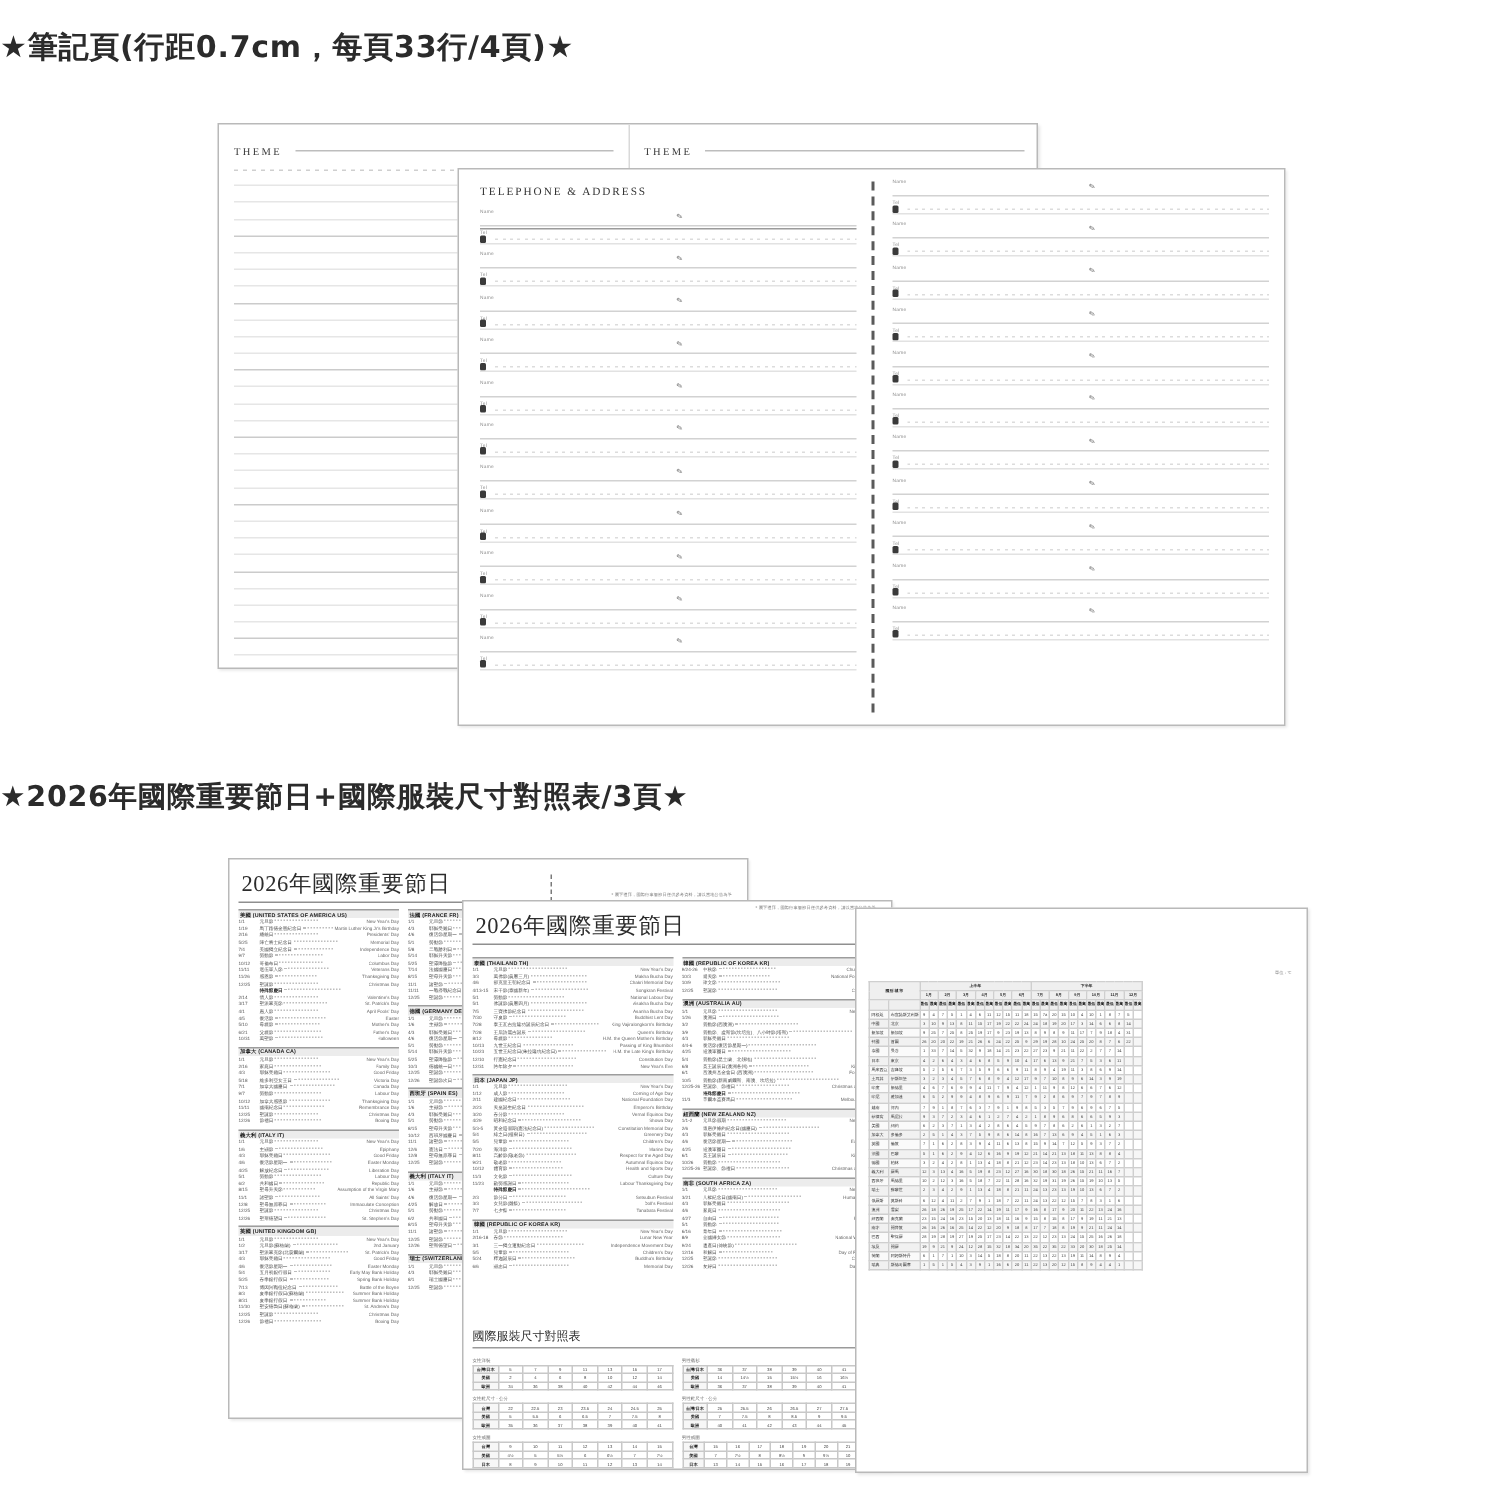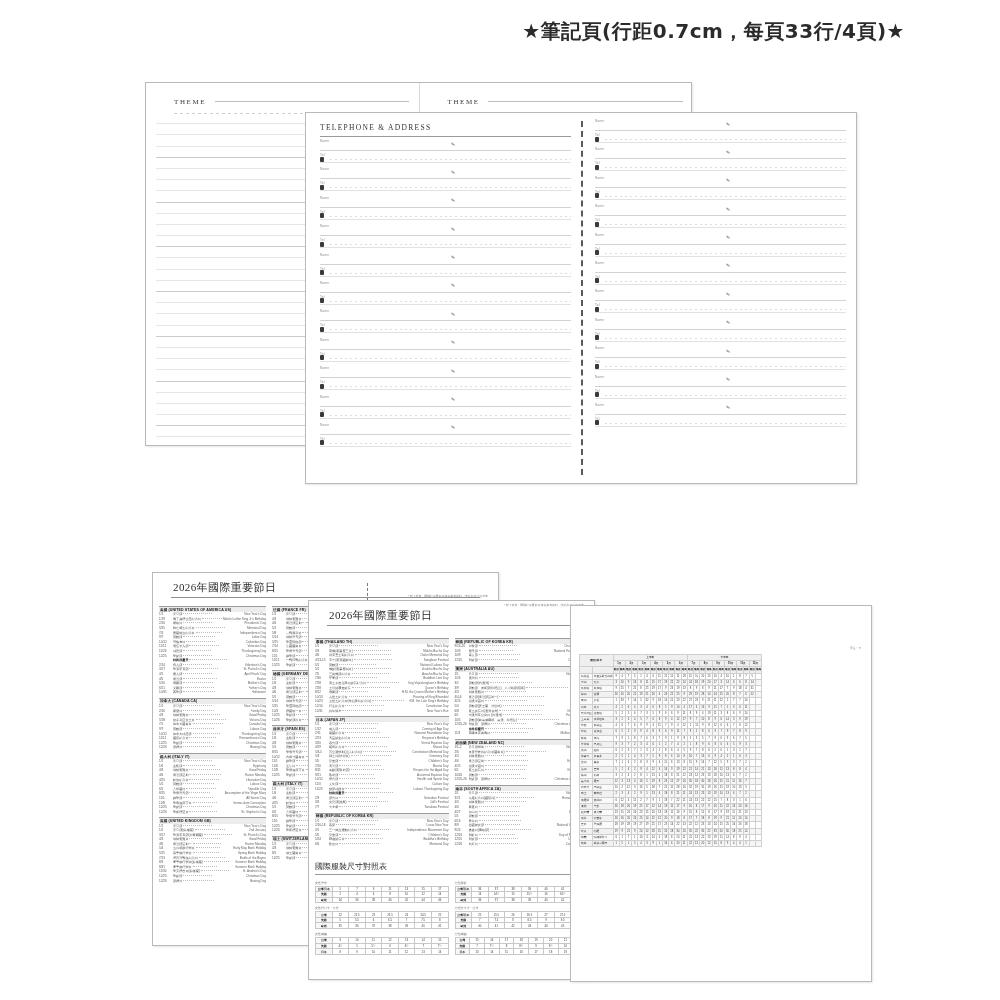--- a/index.html
+++ b/index.html
@@ -8,21 +8,21 @@
     background:#ffffff;
     font-family:"Liberation Sans", sans-serif;
     color:#231f20;
     overflow:hidden;
     position:relative;
   }
   .stage{position:absolute;left:0;top:0;width:1000px;height:1000px;}
 
   
   .headline{
-    position:absolute;left:0;width:905px;text-align:right;
+    position:absolute;left:0;width:905px;text-align:left;
     font-family:"DejaVu Sans", sans-serif;
     font-weight:bold;color:#2b2b2b;
     letter-spacing:.5px;
     white-space:nowrap;
   }
   .hl1{top:18px;font-size:20px;}
   .hl2{top:46px;font-size:20px;}
   .hl3{top:518px;font-size:19px;}
   .hl4{top:545px;font-size:19px;}
 
@@ -32,21 +32,21 @@
     border:1px solid #b9b9b9;
     box-shadow:1px 1px 2px rgba(0,0,0,.10);
     overflow:hidden;
   }
 
   
   #notes-spread{left:145px;top:82px;width:545px;height:362px;}
   .notes-half{position:absolute;top:0;bottom:0;width:50%;}
   .notes-half.left{left:0;}
   .notes-half.right{left:50%;border-left:1px solid #d9d9d9;}
-  .theme-block{position:absolute;left:10px;right:8px;top:9px;margin-left:18px;}
+  .theme-block{position:absolute;left:10px;right:8px;top:9px;}
   .theme-label{
     font-family:"Liberation Serif", serif;
     font-size:7px;letter-spacing:1.6px;color:#3a3a3a;
     display:inline-block;vertical-align:middle;
   }
   .theme-rule{
     display:inline-block;vertical-align:middle;
     height:1px;background:#bdbdbd;margin-left:4px;width:calc(100% - 42px);
   }
   .theme-sub{
@@ -63,21 +63,21 @@
   .addr-half.left{left:0;}
   .addr-half.right{left:50%;}
   .addr-gutter{
     position:absolute;left:50%;top:8px;bottom:8px;width:0;
     border-left:2px dashed #5a5a5a;
   }
   .addr-title{
     position:absolute;left:14px;top:10px;right:10px;
     font-family:"Liberation Serif", serif;
     font-size:7.5px;letter-spacing:1.3px;color:#333;
-    border-bottom:1px solid #9a9a9a;padding-bottom:4px;
+    border-bottom:1px solid #9a9a9a;padding-bottom:20px;
   }
   .addr-list{position:absolute;left:14px;right:10px;top:26px;bottom:4px;}
   .addr-list.noTitle{top:6px;}
   .entry{height:28.4px;position:relative;}
   .entry .name-row{position:relative;height:11px;border-bottom:1px solid #d2d2d2;}
   .entry .tag{
     position:absolute;left:0;top:0;font-size:3.2px;color:#8e8e8e;letter-spacing:.2px;
   }
   .entry .pen{
     position:absolute;left:52%;top:1.5px;font-size:5px;color:#6b6b6b;
@@ -97,22 +97,22 @@
   
   
   #holiday-left{left:152px;top:572px;width:345px;height:372px;}
   
   #holiday-mid{left:308px;top:600px;width:285px;height:378px;}
   
   #temp-sheet{left:570px;top:605px;width:300px;height:375px;}
 
   .bk-title{
     font-family:"Liberation Serif", serif;
-    font-size:11px;color:#2c2c2c;letter-spacing:.4px;
-    border-bottom:1px solid #8f8f8f;padding:0 0 2px 2px;margin:0 18px;
+    font-size:15px;color:#2c2c2c;letter-spacing:.4px;
+    border-bottom:1px solid #8f8f8f;padding:0 0 2px 2px;margin:0 6px;
   }
   .bk-note{
     position:absolute;right:8px;font-size:2.8px;color:#7d7d7d;letter-spacing:.1px;
     white-space:nowrap;
   }
   .bk-top{position:absolute;left:0;right:0;top:7px;}
   .bk-cols{position:absolute;left:6px;right:6px;top:30px;bottom:4px;display:flex;gap:6px;}
   .bk-col{flex:1;min-width:0;}
   .ctry{
     font-size:3.6px;font-weight:bold;color:#1f1f1f;letter-spacing:.1px;
@@ -131,21 +131,21 @@
   .hrow .e{flex:none;color:#666;text-align:right;max-width:45%;overflow:hidden;}
   .hrow.bold .n{font-weight:bold;color:#222;}
   .spine{
     position:absolute;top:10px;bottom:10px;width:0;border-left:1px dashed #7a7a7a;
   }
 
   
   .size-wrap{position:absolute;left:6px;right:6px;bottom:6px;top:auto;}
   .size-title{
     font-family:"Liberation Serif", serif;font-size:8px;color:#2c2c2c;
-    border-bottom:1px solid #9a9a9a;padding-bottom:1.5px;margin-bottom:3px;
+    border-bottom:1px solid #9a9a9a;padding-bottom:1.5px;margin-bottom:3px;margin-top:24px;
   }
   .size-grid{display:flex;gap:6px;}
   .size-colwrap{flex:1;min-width:0;}
   .stbl-cap{font-size:3px;color:#6a6a6a;margin:3px 0 1px 0;}
   table.stbl{border-collapse:collapse;width:100%;table-layout:fixed;
     font-size:2.8px;color:#3d3d3d;}
   table.stbl th,table.stbl td{
     border:.5px solid #c8c8c8;text-align:center;padding:.3px 0;line-height:4px;
     overflow:hidden;white-space:nowrap;
   }
@@ -167,20 +167,21 @@
   table.ttbl td.cname{background:#fafafa;text-align:left;padding-left:1px;font-size:2.7px;color:#2e2e2e;}
   table.ttbl tr.alt td{background:#f6f6f6;}
   table.ttbl tr.alt td.city,table.ttbl tr.alt td.cname{background:#f1f1f1;}
 </style>
 </head>
 <body>
 
 <div class="stage">
 
   <div class="headline hl1">★筆記頁(行距0.7cm，每頁33行/4頁)★</div>
+  <div class="headline hl3">★2026年國際重要節日+國際服裝尺寸對照表/3頁★</div>
 
   <div class="sheet" id="notes-spread">
     <div class="notes-half left">
       <div class="theme-block">
         <span class="theme-label">THEME</span>
         <span class="theme-rule"></span>
         <div class="theme-sub"></div>
       </div>
       <div class="rule-lines" id="notes-left-lines">
           <div class="rline"></div>

